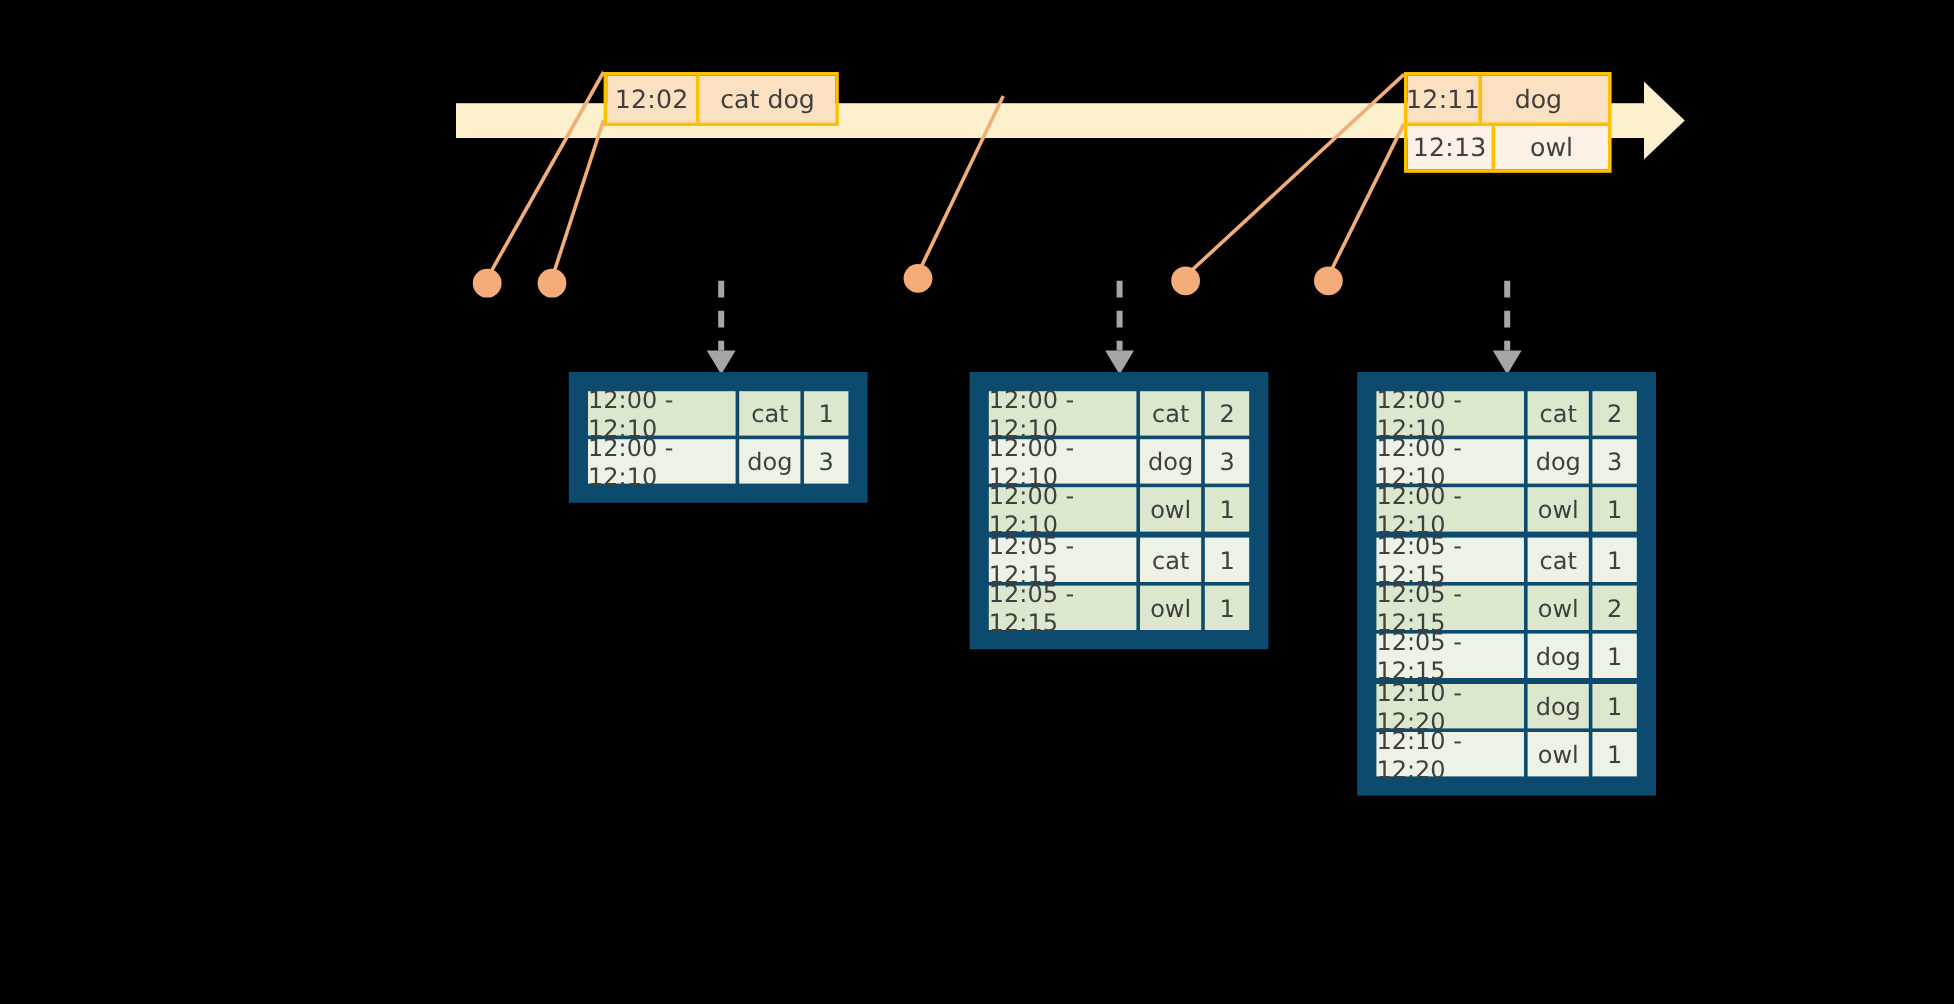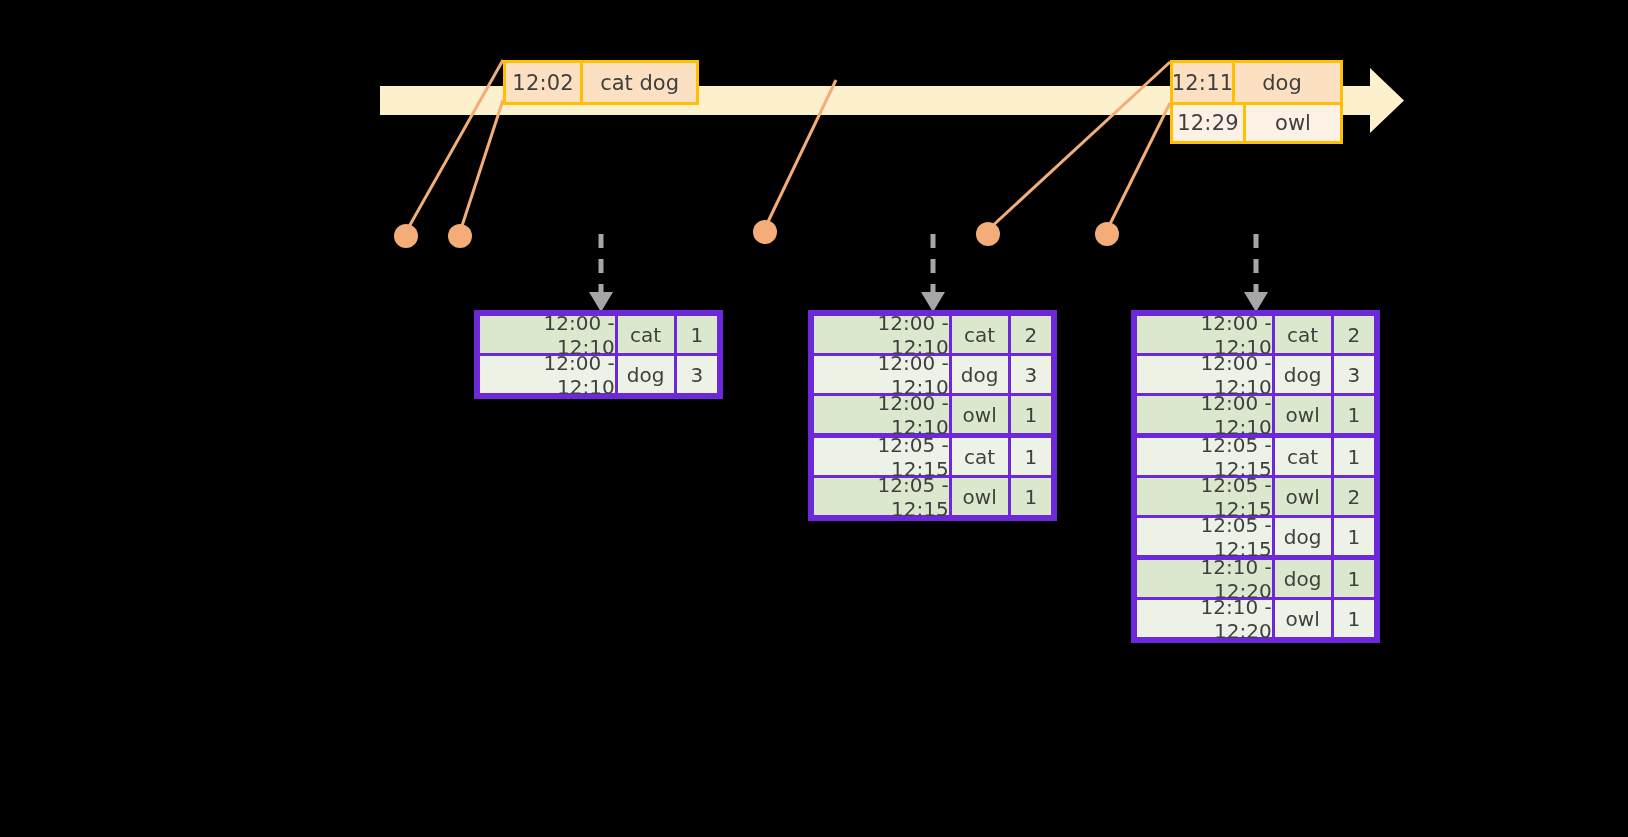--- a/index.html
+++ b/index.html
@@ -1,41 +1,41 @@
 <!DOCTYPE html>
 <html><head>
 <meta charset="utf-8">
 <style>
   html,body{margin:0;padding:0;background:#000;}
   body{
     width:1628px;height:837px;position:relative;overflow:hidden;
     font-family:"DejaVu Sans","Liberation Sans",sans-serif;
     color:#3a3a3a;
   }
-  #stage{position:absolute;left:0;top:0;width:1628px;height:837px;text-align:right;}
+  #stage{position:absolute;left:0;top:0;width:1628px;height:837px;}
   svg.layer{position:absolute;left:0;top:0;width:1628px;height:837px;pointer-events:none;}
 
   
   .event-group{position:absolute;border:3px solid #FFC000;box-sizing:border-box;}
   .event-row{display:flex;height:39px;box-sizing:border-box;}
   .event-row + .event-row{border-top:3px solid #FFC000;}
   .event-row.shade-a{background:#FCE0C2;}
   .event-row.shade-b{background:#FDF1E6;}
   .ev-time{
     display:flex;align-items:center;justify-content:center;
     border-right:3px solid #FFC000;box-sizing:border-box;
     font-size:21px;letter-spacing:.2px;color:#3f3f3f;
   }
   .ev-words{
     display:flex;align-items:center;justify-content:center;
     box-sizing:border-box;font-size:21px;color:#3f3f3f;
   }
 
   
-  .gtable{position:absolute;background:#6d28d9;padding:6px;box-sizing:border-box;}
+  .gtable{position:absolute;background:#0c4a6e;padding:16px;box-sizing:border-box;}
   .grow{display:flex;height:37px;}
   .gcell{
     display:flex;align-items:center;justify-content:center;
     box-sizing:border-box;font-size:20px;color:#3f3f3f;
     margin:0 0 0 0;
   }
   .grow.shade-a .gcell{background:#DCE8CE;}
   .grow.shade-b .gcell{background:#EDF2E7;}
   .gcell.c-range{margin-right:3px;}
   .gcell.c-word{margin-right:3px;}
@@ -88,21 +88,21 @@
     </div>
   </div>
 
 
   <div class="event-group" style="left:1170px;top:60px;width:173px;">
     <div class="event-row shade-a">
       <div class="ev-time" style="width:62px">12:11</div>
       <div class="ev-words" style="width:94px">dog</div>
     </div>
     <div class="event-row shade-b">
-      <div class="ev-time" style="width:73px">12:29</div>
+      <div class="ev-time" style="width:73px">12:13</div>
       <div class="ev-words" style="width:94px">owl</div>
     </div>
   </div>
 
   <div class="gtable" style="left:474px;top:310px;width:249px;">
     <div class="grow shade-a">
       <div class="gcell c-range" style="width:140px">12:00 - 12:10</div>
       <div class="gcell c-word" style="width:58px">cat</div>
       <div class="gcell c-count" style="width:42px">1</div>
     </div>

